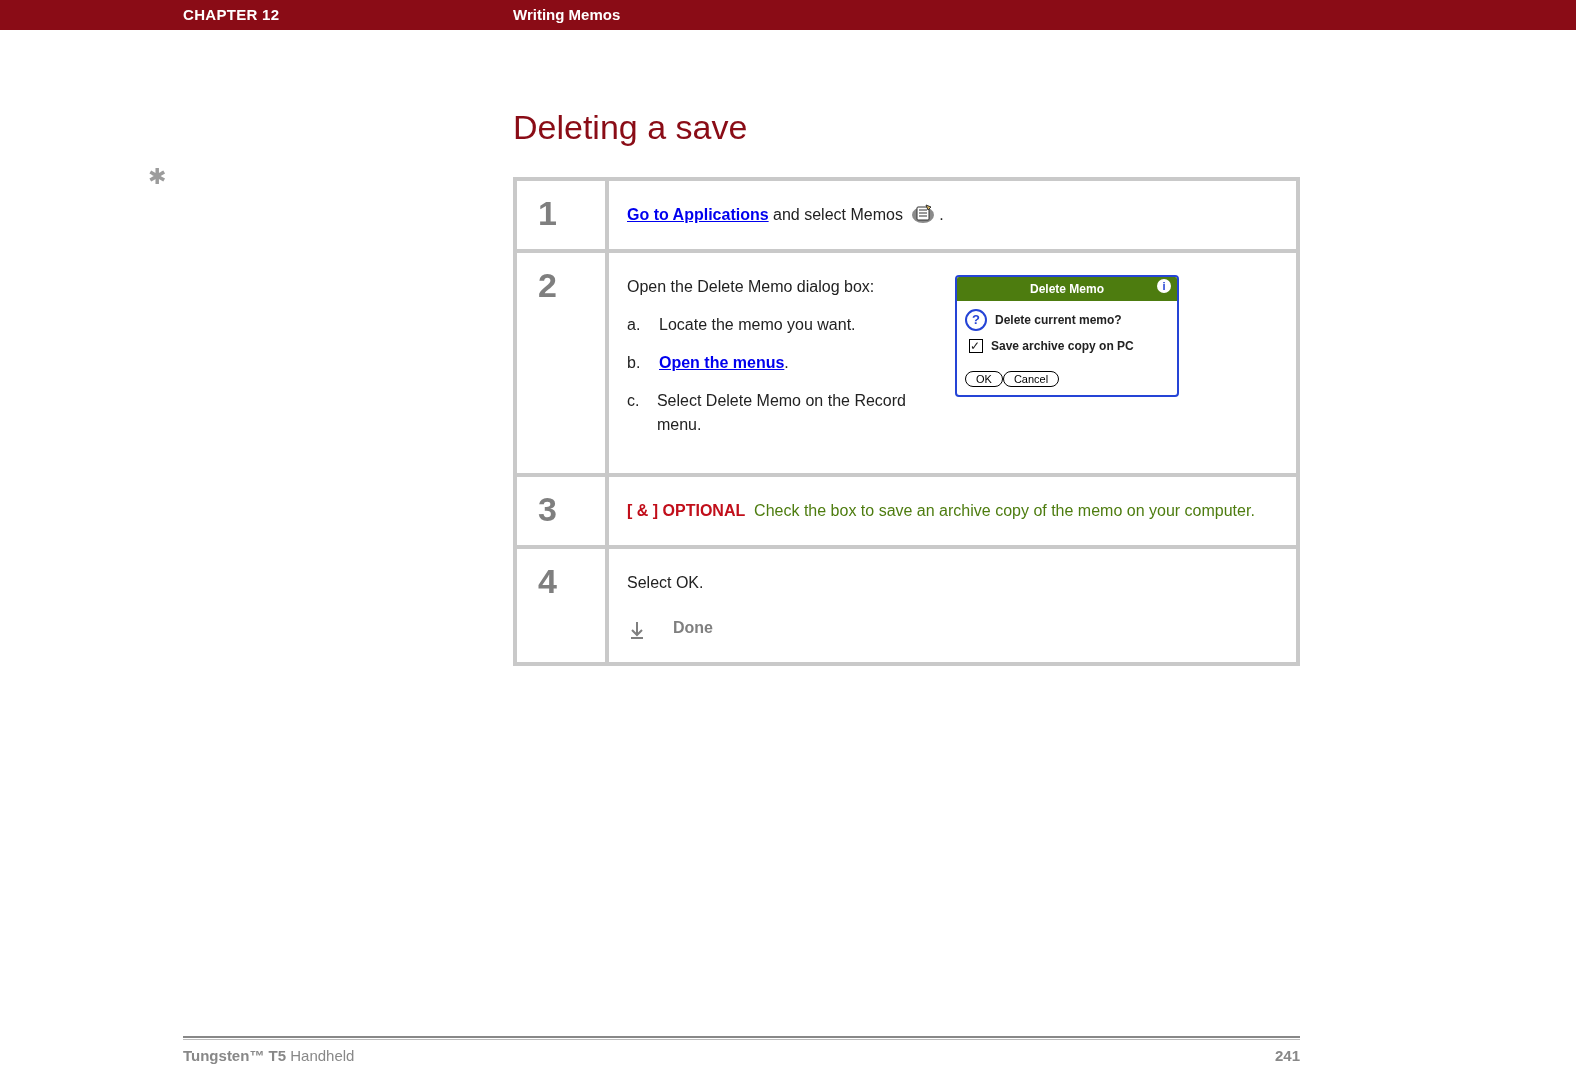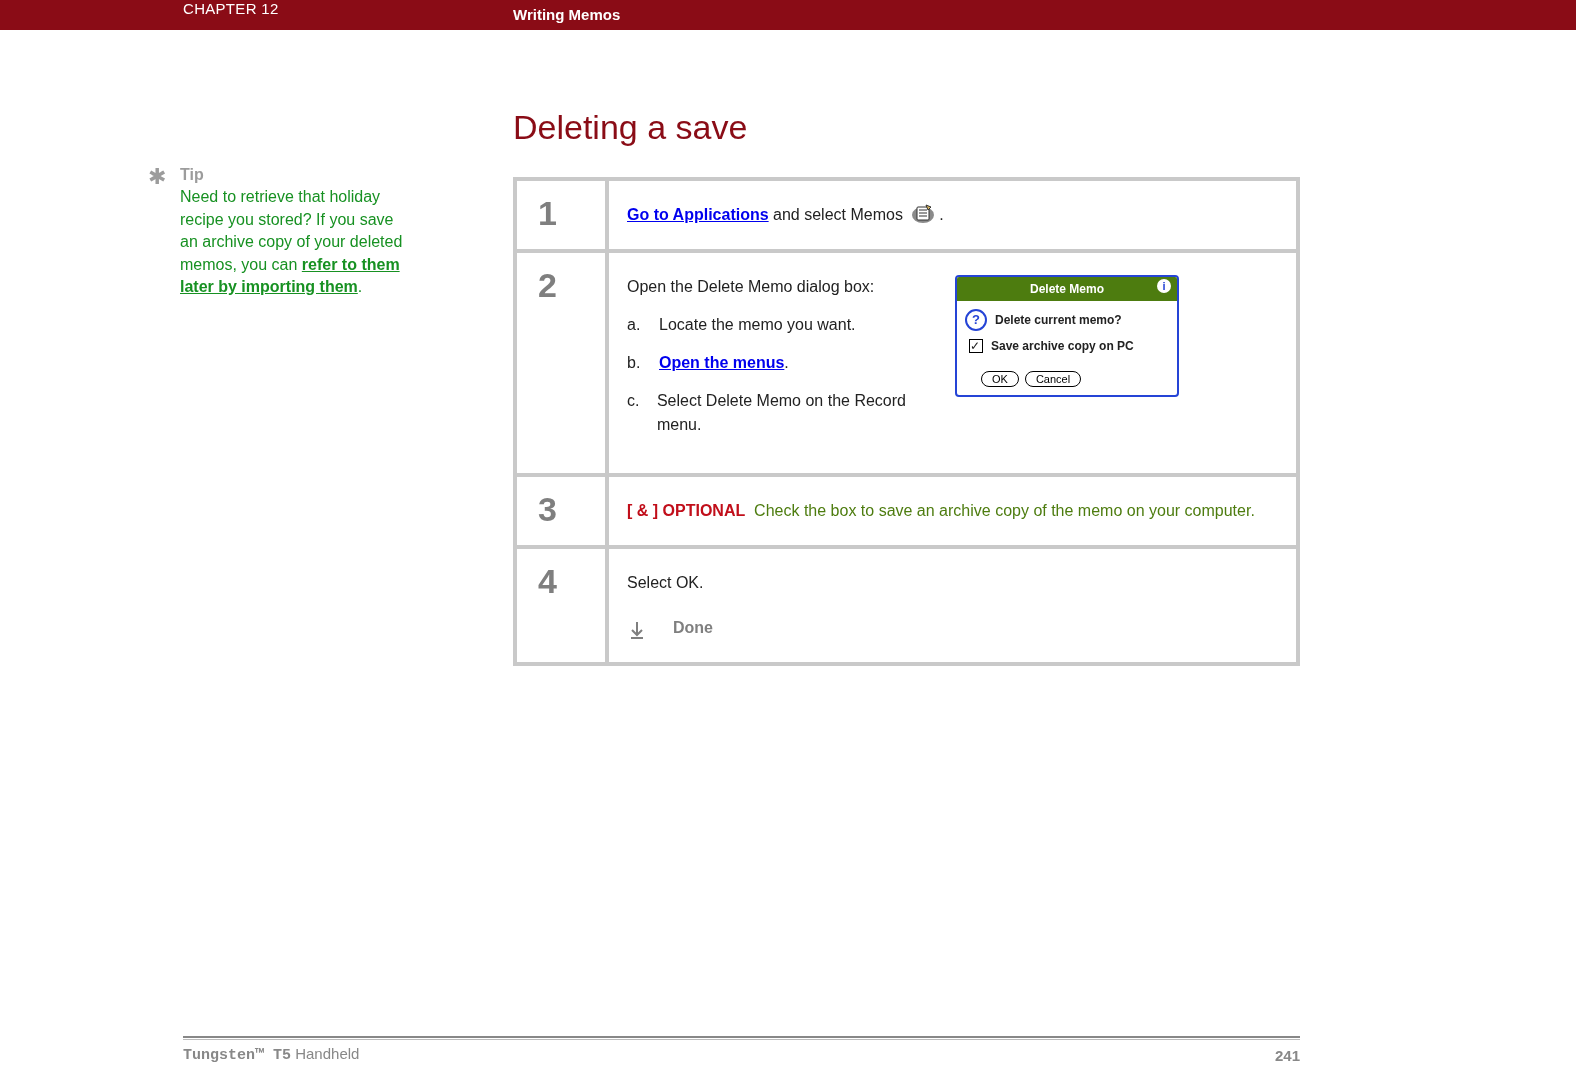--- a/index.html
+++ b/index.html
@@ -1,18 +1,18 @@
 <!DOCTYPE html>
 <html><head>
 <meta charset="utf-8">
 <style>
   html,body{margin:0;padding:0;background:#fff;font-family:Helvetica,Arial,sans-serif;color:#222;}
   .page{width:1576px;height:1080px;position:relative;overflow:hidden;}
   .topbar{position:absolute;left:0;right:0;top:0;height:30px;background:#8a0c16;}
-  .topbar .chapter{position:absolute;left:183px;top:0;font-size:15px;font-weight:normal;color:#fff;letter-spacing:.3px;}
+  .topbar .chapter{position:absolute;left:183px;top:6px;font-size:15px;font-weight:bold;color:#fff;letter-spacing:.3px;}
   .topbar .section{position:absolute;left:513px;top:6px;font-size:15px;font-weight:bold;color:#fff;}
   .content{position:absolute;left:513px;top:108px;right:276px;}
   h1.title{margin:0 0 30px 0;font-size:34px;font-weight:400;color:#8a0c16;}
   .tip-block{position:absolute;left:150px;top:164px;width:260px;}
   .tip-star{position:absolute;left:-2px;top:0;color:#9c9c9c;font-size:22px;}
   .tip-body{margin-left:30px;font-size:16px;line-height:1.4;}
   .tip-label{color:#9c9c9c;font-weight:bold;}
   .tip-text{color:#179122;}
   .tip-link{color:#179122;text-decoration:underline;font-weight:bold;}
   table.steps{width:100%;border-collapse:separate;border-spacing:4px;background:#c9c9c9;}
@@ -27,53 +27,49 @@
   .sub{margin-top:14px;}
   .sub-item{display:flex;gap:10px;margin-bottom:14px;}
   .sub-item .lbl{width:22px;}
   .done-row{display:flex;align-items:flex-end;gap:26px;margin-top:21px;}
   .done-lbl{color:#7f7f7f;font-weight:bold;font-size:16px;}
   .done-icon{width:20px;height:20px;}
   
   .footer-rule{position:absolute;left:183px;right:276px;bottom:42px;height:2px;background:#888;}
   .footer-rule::after{content:"";position:absolute;left:0;right:0;top:3px;height:1px;background:#bbb;}
   .footer-left{position:absolute;left:183px;bottom:16px;font-size:15px;color:#888;}
-  .footer-left .prod{font-weight:bold;font-family:Liberation Mono, monospace;}
+  .footer-left .prod{font-weight:bold;}
   .footer-right{position:absolute;right:276px;bottom:16px;font-size:15px;color:#888;font-weight:bold;}
   
   .memos-icon{display:inline-block;width:28px;height:20px;vertical-align:-4px;margin:0 2px;}
   
   .dlg{width:220px;border:2px solid #2544d6;border-radius:4px;background:#fff;font-family:Arial,Helvetica,sans-serif;overflow:hidden;flex:0 0 auto;}
   .dlg-title{background:#4d7c0f;color:#fff;font-size:12px;font-weight:bold;text-align:center;padding:3px 6px;display:flex;justify-content:center;align-items:center;position:relative;}
   .dlg-title .info{position:absolute;right:6px;top:2px;width:14px;height:14px;border-radius:50%;background:#fff;color:#2544d6;font-size:11px;font-weight:bold;display:flex;align-items:center;justify-content:center;}
   .dlg-body{padding:8px 8px 6px 8px;}
   .dlg-row{display:flex;align-items:center;gap:8px;margin-bottom:6px;}
   .q-icon{width:18px;height:18px;border:2px solid #2544d6;border-radius:50%;display:flex;align-items:center;justify-content:center;color:#2544d6;font-weight:bold;font-size:13px;flex:0 0 auto;}
   .dlg-text{font-size:12px;font-weight:bold;}
   .chk{width:12px;height:12px;border:1px solid #000;display:inline-block;position:relative;flex:0 0 auto;}
   .chk::after{content:"✓";position:absolute;left:0;top:-3px;font-size:12px;}
-  .dlg-btns{display:flex;gap:6px;padding:4px 8px 8px 24px;}
+  .dlg-btns{display:flex;gap:0;padding:4px 8px 8px 8px;}
   .pbtn{border:1px solid #000;border-radius:9px;background:#fff;font-size:11px;padding:0 10px;height:16px;line-height:14px;}
 </style>
 </head>
 <body>
 
 <div class="page">
 
   <div class="topbar">
     <div class="chapter">CHAPTER 12</div>
     <div class="section">Writing Memos</div>
   </div>
 
   <div class="tip-block">
     <div class="tip-star">✱</div>
-    <div class="tip-body">
-      <span class="tip-label">Tip</span><br>
-      <span class="tip-text">Need to retrieve that holiday recipe you stored? If you save an archive copy of your deleted memos, you can </span><a href="#" class="tip-link">refer to them later by importing them</a><span class="tip-text">.</span>
-    </div>
   </div>
 
   <div class="content">
     <h1 class="title">Deleting a save</h1>
 
     <table class="steps">
 
       <tbody>
           <tr>
         <td class="num">

